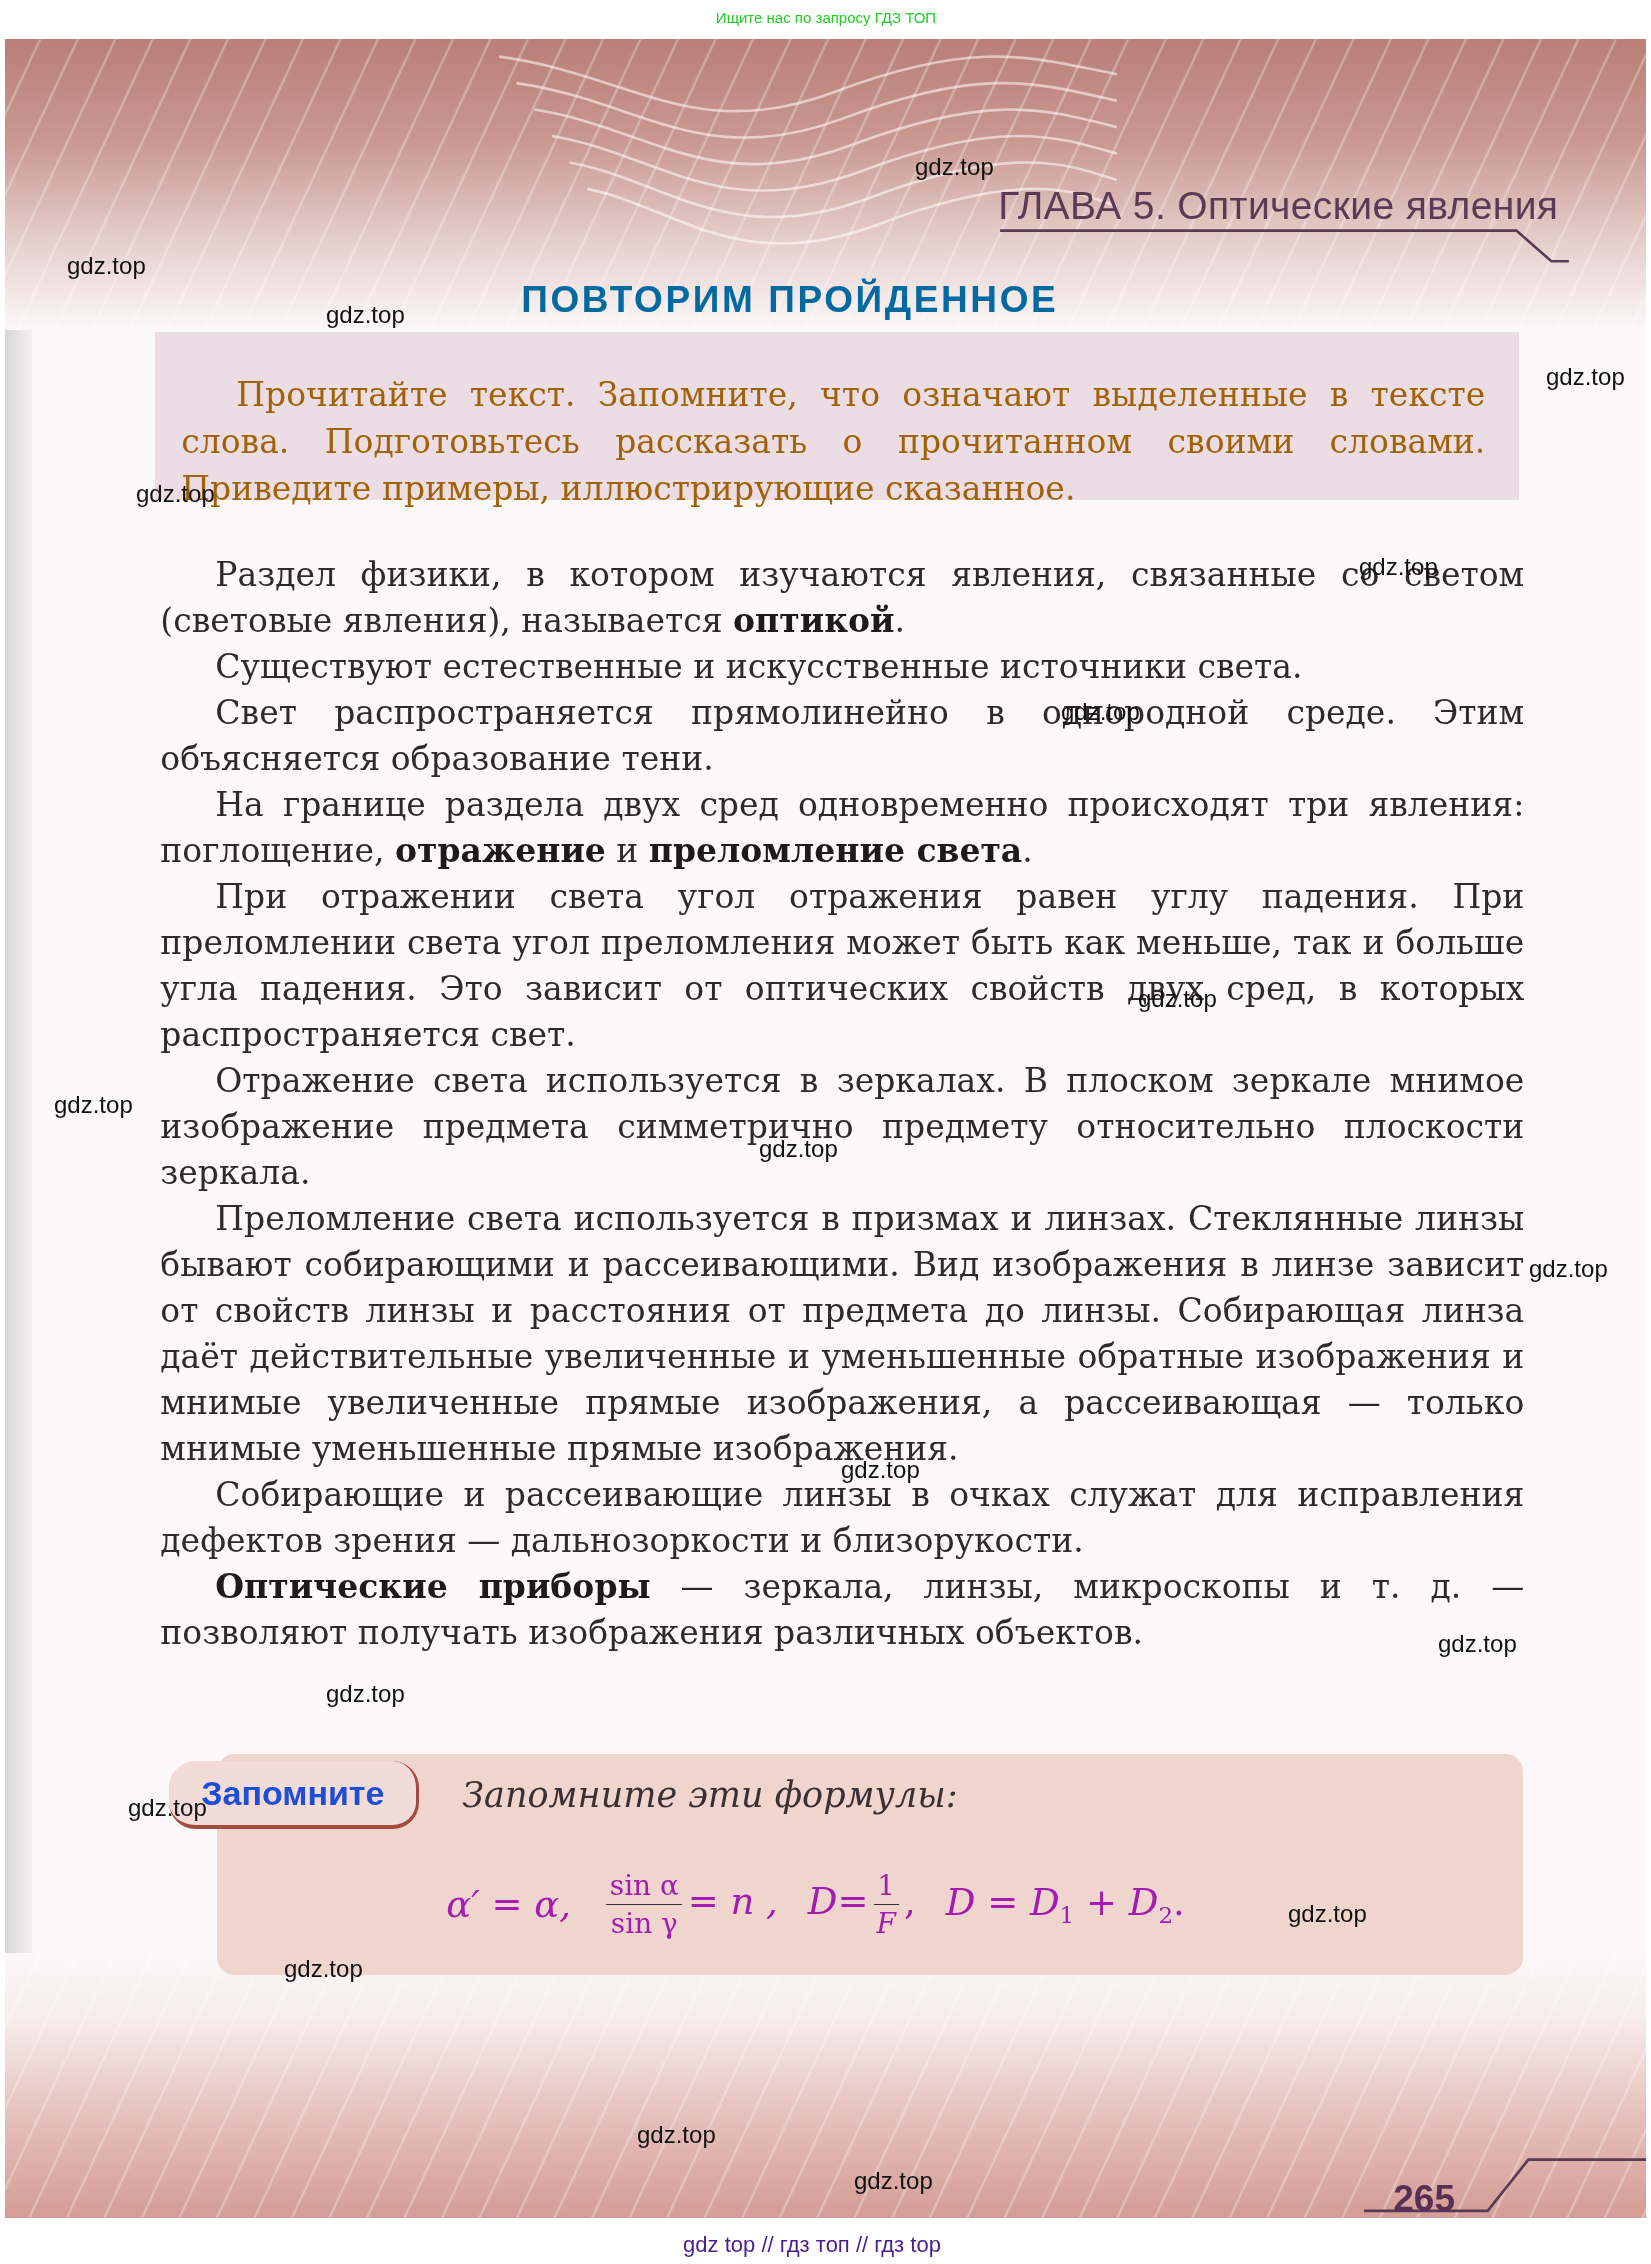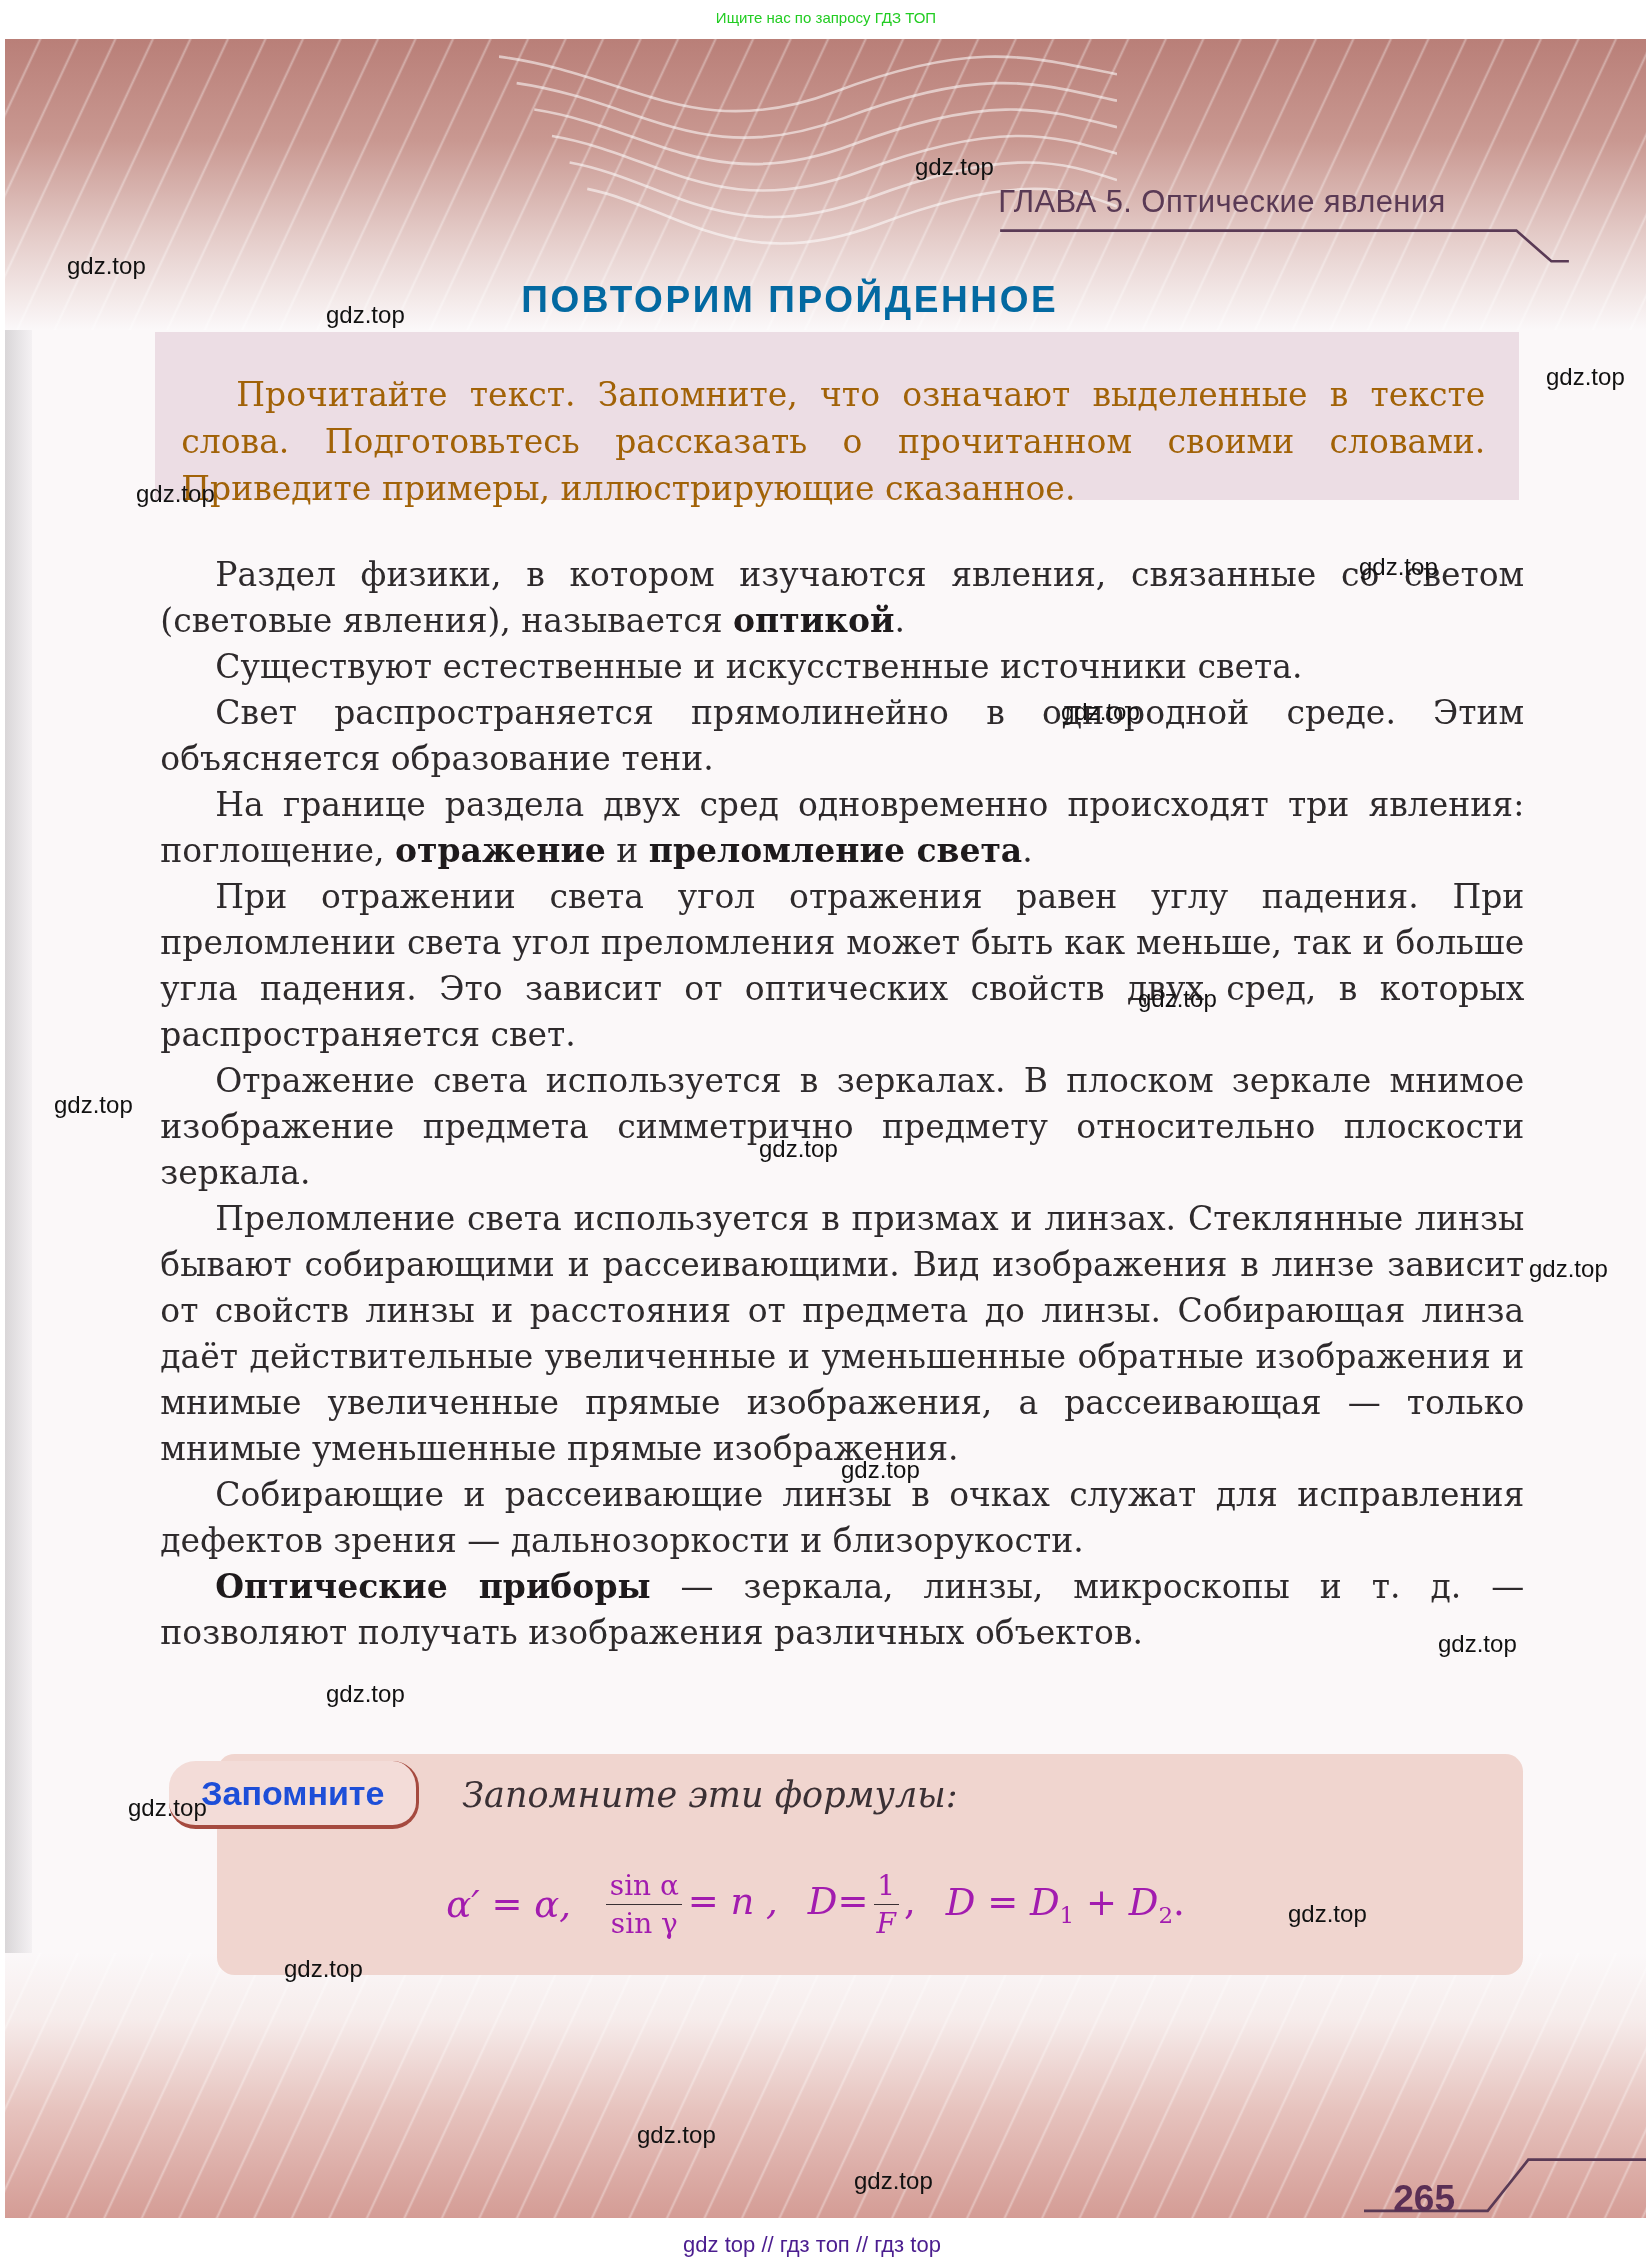--- a/index.html
+++ b/index.html
@@ -33,21 +33,21 @@
     opacity: 0.55;
   }
   .footer-art {
     position: absolute; left: 0; bottom: 0; width: 100%; height: 265px;
     background:
       repeating-linear-gradient(115deg, rgba(255,255,255,0.0) 0px, rgba(255,255,255,0.0) 30px, rgba(255,255,255,0.35) 32px, rgba(255,255,255,0.0) 34px),
       linear-gradient(to top, #d49c95 0%, #e6c2bd 40%, #f6eceb 75%, #fbf8f9 100%);
   }
   .chapter-title {
     position: absolute; left: 993px; top: 145px;
-    font-family: "Liberation Sans", sans-serif; font-size: 31px; color: #5a3a55;
+    font-family: "Liberation Sans", sans-serif; font-size: 39px; color: #5a3a55;
     letter-spacing: 0.4px; white-space: nowrap;
   }
   .chapter-line {
     position: absolute; left: 993px; top: 189px; width: 573px; height: 35px;
   }
   .section-title {
     position: absolute; left: 516px; top: 240px;
     font-family: Liberation Sans, sans-serif; font-weight: bold; font-size: 37px;
     color: #0369a1; letter-spacing: 2.6px; white-space: nowrap;
   }

